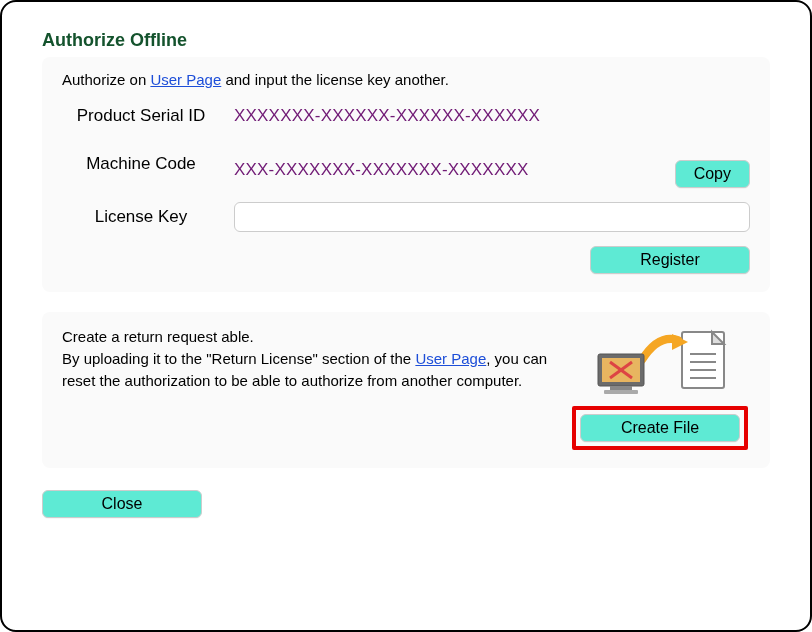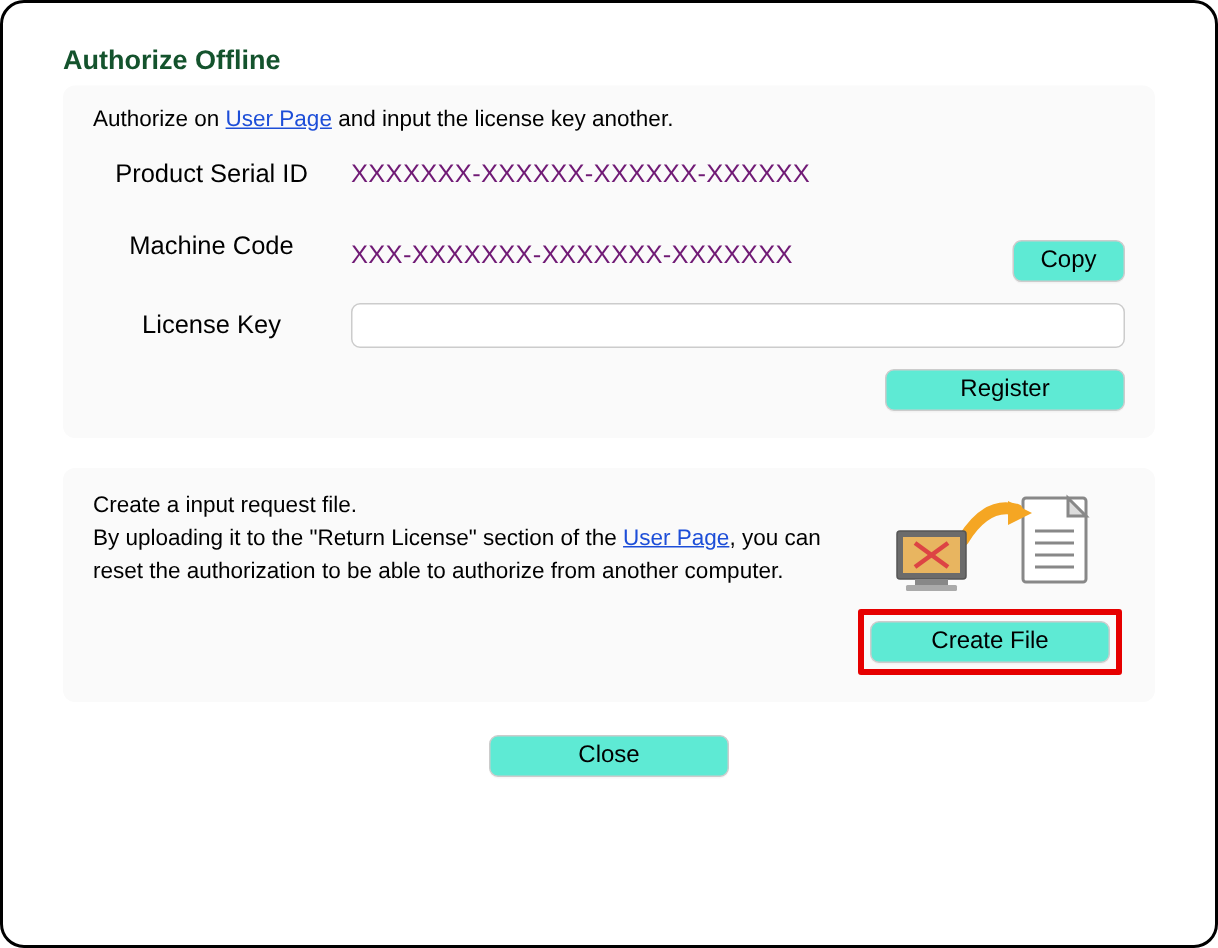--- a/index.html
+++ b/index.html
@@ -114,21 +114,21 @@
       height: 78px;
     }
     .highlight-wrap {
       border: 4px solid #e60000;
       border-radius: 2px;
       padding: 4px;
       display: inline-block;
     }
     .footer {
       display: flex;
-      justify-content: center;
+      justify-content: flex-start;
       margin-top: 22px;
     }
   </style>
 </head>
 <body>
 
 <div class="window">
 
   <div class="section-title">Authorize Offline</div>
   <div class="panel authorize-panel">
@@ -154,21 +154,21 @@
       <input type="text" class="text-input" value="" style="">
     </div>
 
     <div class="btn-row-right">
       <button class="mac-btn wide">Register</button>
     </div>
   </div>
 
   <div class="panel return-panel">
     <div class="return-text">
-      <span>Create a input request file.</span><br>
+      <span>Create a return request able.</span><br>
       <span>By uploading it to the "Return License" section of the </span><a href="#" class="link">User Page</a><span>, you can reset the authorization to be able to authorize from another computer.</span>
     </div>
     <div class="return-right">
       <svg class="illustration" viewBox="0 0 140 78">
 
         <g>
           <rect x="92" y="6" width="42" height="56" rx="2" fill="#fff" stroke="#888" stroke-width="2"></rect>
           <polygon points="122,6 134,18 122,18" fill="#ddd" stroke="#888" stroke-width="2"></polygon>
           <line x1="100" y1="28" x2="126" y2="28" stroke="#888" stroke-width="2"></line>
           <line x1="100" y1="36" x2="126" y2="36" stroke="#888" stroke-width="2"></line>

